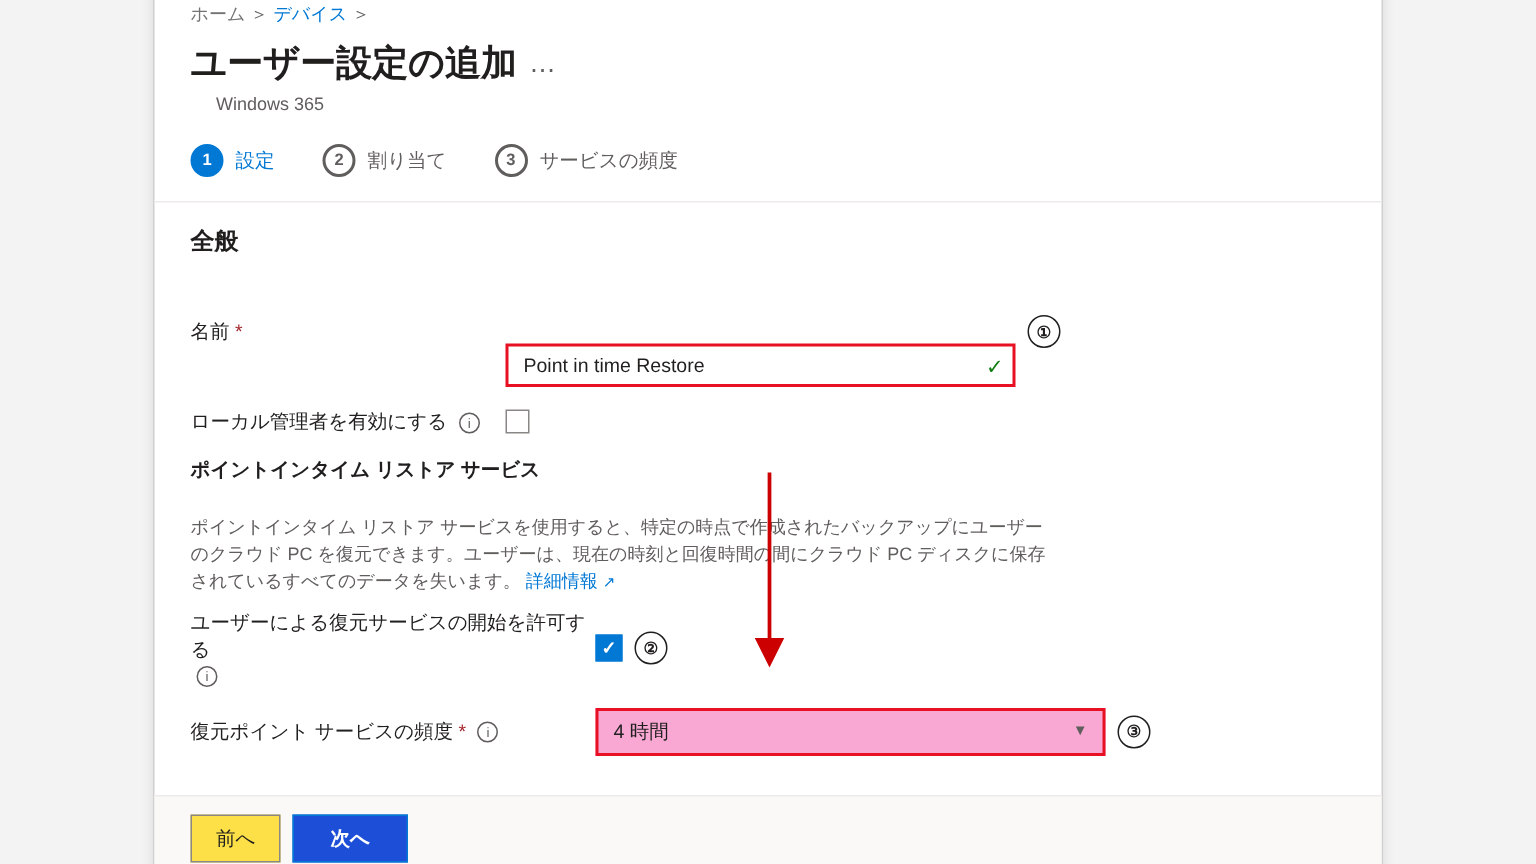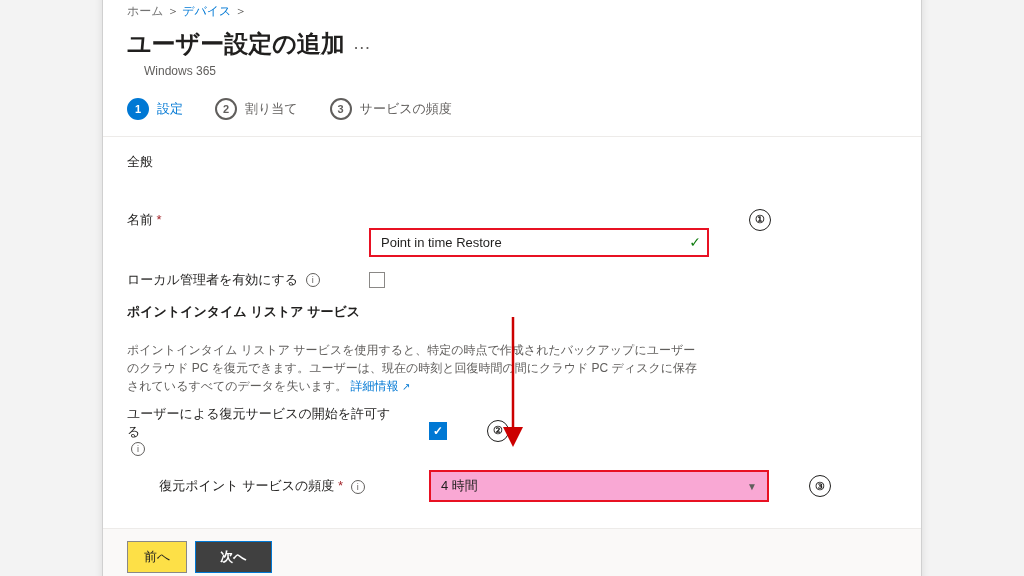--- a/index.html
+++ b/index.html
@@ -78,30 +78,29 @@
     .step.active .step-circle {
       background: #0078d4;
       border-color: #0078d4;
       color: #fff;
     }
     .main-content {
       padding: 16px 24px 12px 24px;
       min-height: 380px;
     }
     .section-label {
-      font-size: 13px;
-      font-weight: 400;
+      font-size: 16px;
+      font-weight: 700;
       color: #201f1e;
       margin-bottom: 12px;
     }
     .form-row {
       display: flex;
       align-items: center;
       margin-bottom: 14px;
-      gap: 32px;
     }
     .form-label {
       width: 210px;
       font-size: 13px;
       color: #201f1e;
       flex-shrink: 0;
     }
     .input-with-check {
       position: relative;
       flex: 1;
@@ -211,21 +210,21 @@
       padding: 6px 16px;
       font-size: 13px;
       background: #fde047;
       border: 1px solid #8a8886;
       color: #201f1e;
       cursor: pointer;
     }
     .btn-primary {
       padding: 6px 24px;
       font-size: 13px;
-      background: #404040;
+      background: #1d4ed8;
       border: 1px solid #0078d4;
       color: #fff;
       cursor: pointer;
       font-weight: 600;
       font-family: Liberation Mono, monospace;
     }
     .info-icon {
       display: inline-flex;
       align-items: center;
       justify-content: center;
@@ -313,21 +312,21 @@
 
     <div class="form-row">
       <div class="form-label" style="width:270px;">
         <span>ユーザーによる復元サービスの開始を許可する</span><br>
         <span class="info-icon">i</span>
       </div>
       <div class="checkbox-checked"></div>
       <span class="circle-number">②</span>
     </div>
 
-    <div class="form-row" style="margin-top:6px;text-align:center;">
+    <div class="form-row" style="margin-top:6px;">
       <div class="form-label" style="width:270px;">
         <span>復元ポイント サービスの頻度</span>
         <span style="color:#a4262c;"> *</span>
         <span class="info-icon">i</span>
       </div>
       <div class="select-box">
         <span>4 時間</span>
         <span class="arrow">▼</span>
       </div>
       <span class="circle-number">③</span>

